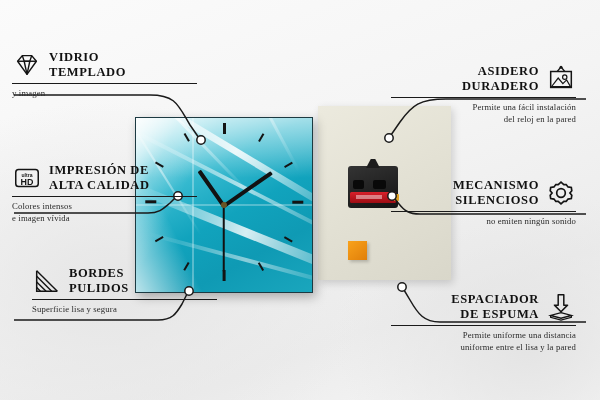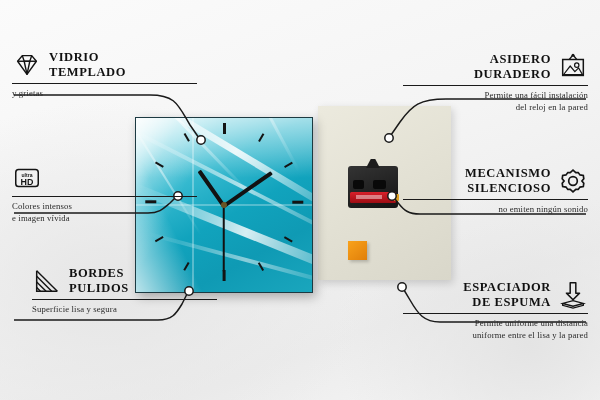--- a/index.html
+++ b/index.html
@@ -12,21 +12,21 @@
     position:relative;width:600px;height:400px;
     background:
       radial-gradient(ellipse 420px 300px at 18% 72%, #e6e6e6 0%, rgba(230,230,230,0) 62%),
       radial-gradient(ellipse 320px 260px at 88% 86%, #e4e4e4 0%, rgba(228,228,228,0) 60%),
       linear-gradient(160deg,#fbfbfb 0%,#f4f4f4 45%,#ececec 75%,#f7f7f7 100%);
   }
 
   
   .feature{position:absolute;width:185px;}
   .feature.left{left:12px;text-align:left;}
-  .feature.right{right:12px;text-align:right;}
+  .feature.right{right:24px;text-align:right;margin-top:12px;}
 
   .f-head{display:flex;align-items:center;gap:7px;}
   .feature.right .f-head{flex-direction:row-reverse;}
   .f-icon{width:30px;height:30px;flex:0 0 30px;display:block;}
   .f-title{
     font-weight:bold;font-size:12.5px;line-height:1.18;
     letter-spacing:.6px;color:#111;text-transform:uppercase;
   }
   .f-rule{height:1.4px;background:#1a1a1a;margin:3px 0 4px 0;width:100%;}
   .f-desc{
@@ -164,31 +164,35 @@
           <path d="M13 12 H19"></path>
         </g>
       </svg>
       <div class="f-title">
         <div>VIDRIO</div>
         <div>TEMPLADO</div>
       </div>
     </div>
     <div class="f-rule"></div>
     <div class="f-desc">
-      <div>y grietas</div>
+      <div>y imagen</div>
     </div>
   </div>
 
   <div class="feature left" style="top:163px;">
     <div class="f-head">
       <svg class="f-icon" viewBox="0 0 32 32">
         <rect x="4" y="7" width="24" height="18" rx="3" fill="none" stroke="#141414" stroke-width="1.6"></rect>
         <text x="16" y="15" font-family="Liberation Sans, sans-serif" font-size="5.4" font-weight="bold" text-anchor="middle" fill="#141414">ultra</text>
         <text x="16" y="23" font-family="Liberation Sans, sans-serif" font-size="9.5" font-weight="bold" text-anchor="middle" fill="#141414">HD</text>
       </svg>
+      <div class="f-title">
+        <div>IMPRESIÓN DE</div>
+        <div>ALTA CALIDAD</div>
+      </div>
     </div>
     <div class="f-rule"></div>
     <div class="f-desc">
       <div>Colores intensos</div>
       <div>e imagen vívida</div>
     </div>
   </div>
 
   <div class="feature left" style="top:266px;margin-left:20px;">
     <div class="f-head">

